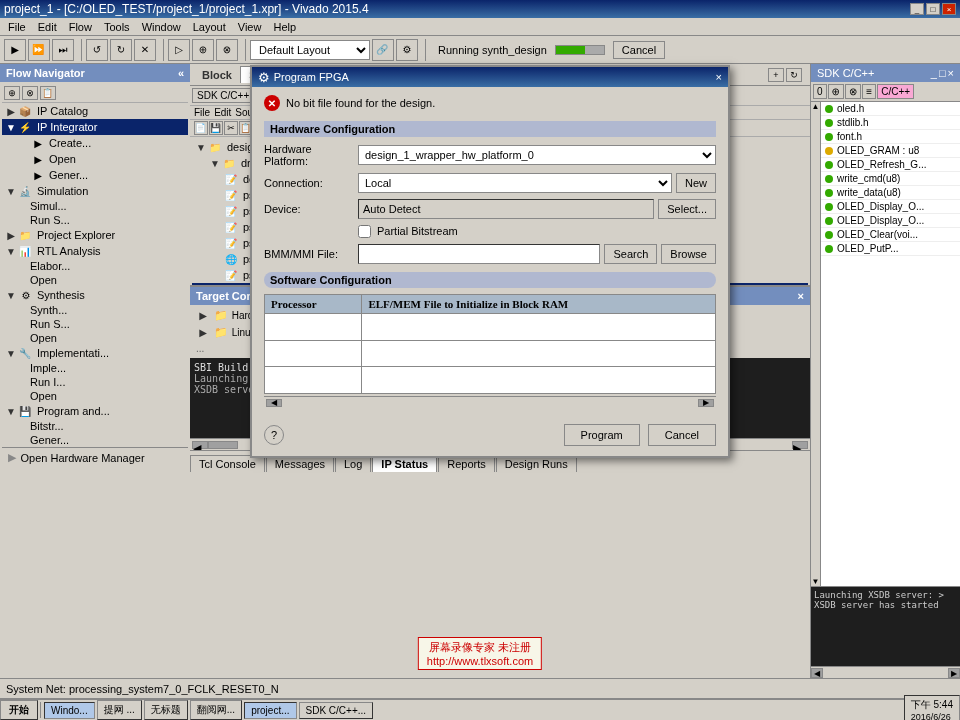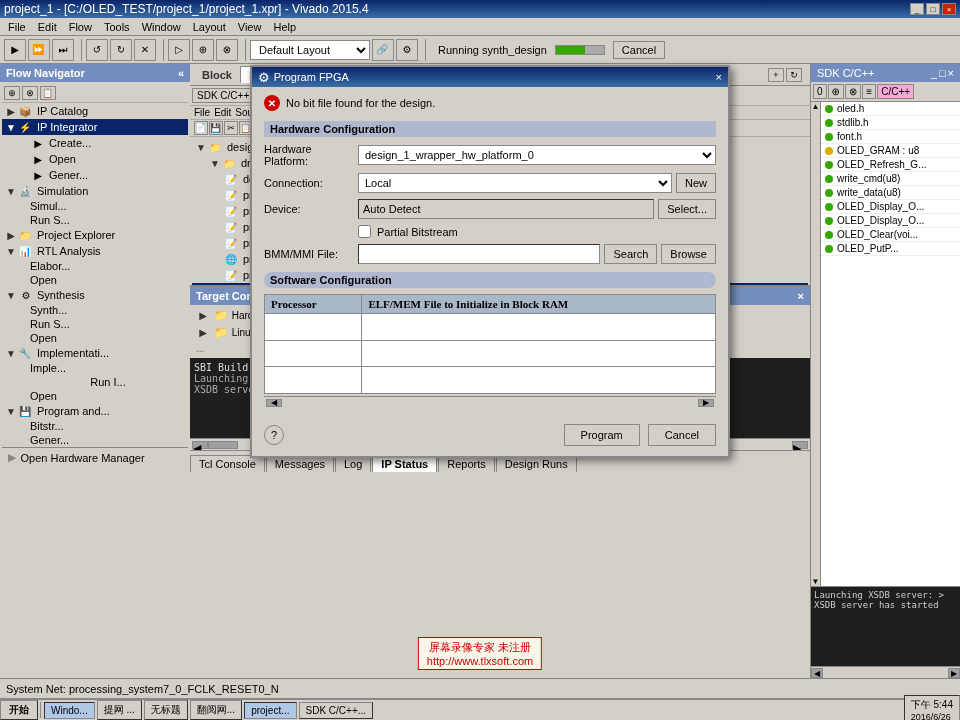--- a/index.html
+++ b/index.html
@@ -227,21 +227,20 @@
       height: 20px;
       padding: 0 8px;
       background: #d4d0c8;
       border: 1px solid #888;
       font-size: 11px;
       cursor: pointer;
       white-space: nowrap;
     }
     .checkbox-row {
       display: flex;
-      align-items: center;
       gap: 6px;
       margin-bottom: 6px;
       margin-left: 94px;
     }
 
     
     .sw-config-table {
       width: 100%;
       border-collapse: collapse;
       margin-top: 4px;
@@ -545,21 +544,21 @@
           </div>
 
           <div class="tree-item">
             <span class="tree-expander">▼</span>
             <span class="tree-icon">🔧</span>
             <span class="tree-label">Implementati...</span>
           </div>
           <div class="tree-item" style="padding-left:28px;">
             <span class="tree-label">Imple...</span>
           </div>
-          <div class="tree-item" style="padding-left:28px;justify-content:center;">
+          <div class="tree-item" style="padding-left:28px;">
             <span class="tree-label">Run I...</span>
           </div>
           <div class="tree-item" style="padding-left:28px;">
             <span class="tree-label">Open</span>
           </div>
 
           <div class="tree-item">
             <span class="tree-expander">▼</span>
             <span class="tree-icon">💾</span>
             <span class="tree-label">Program and...</span>

